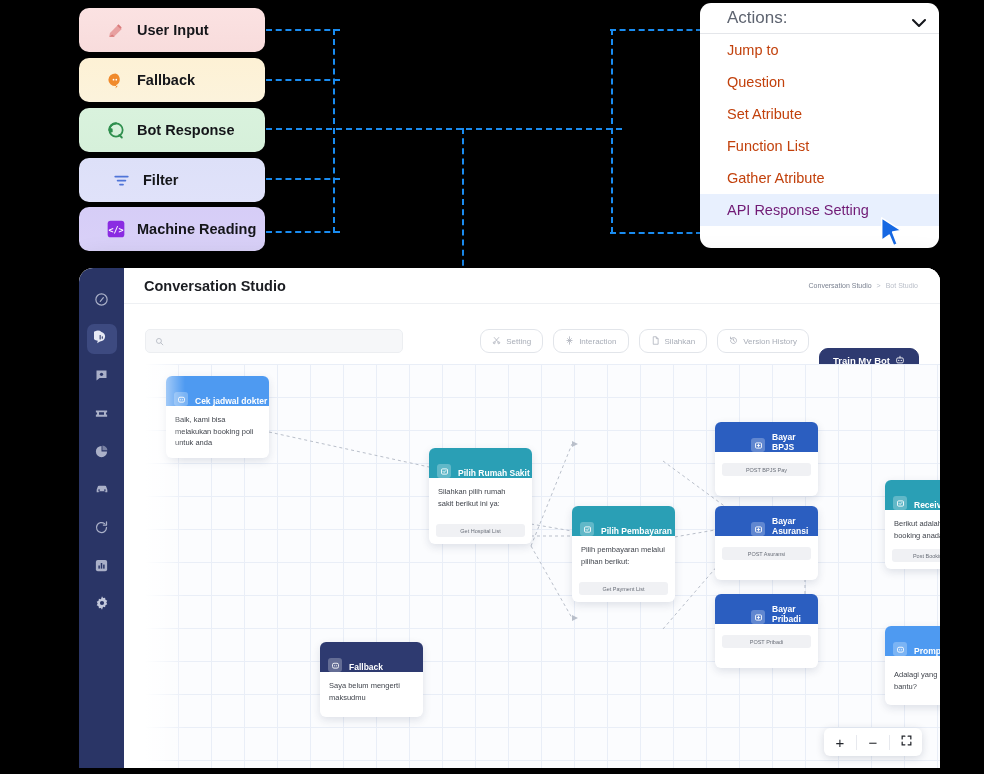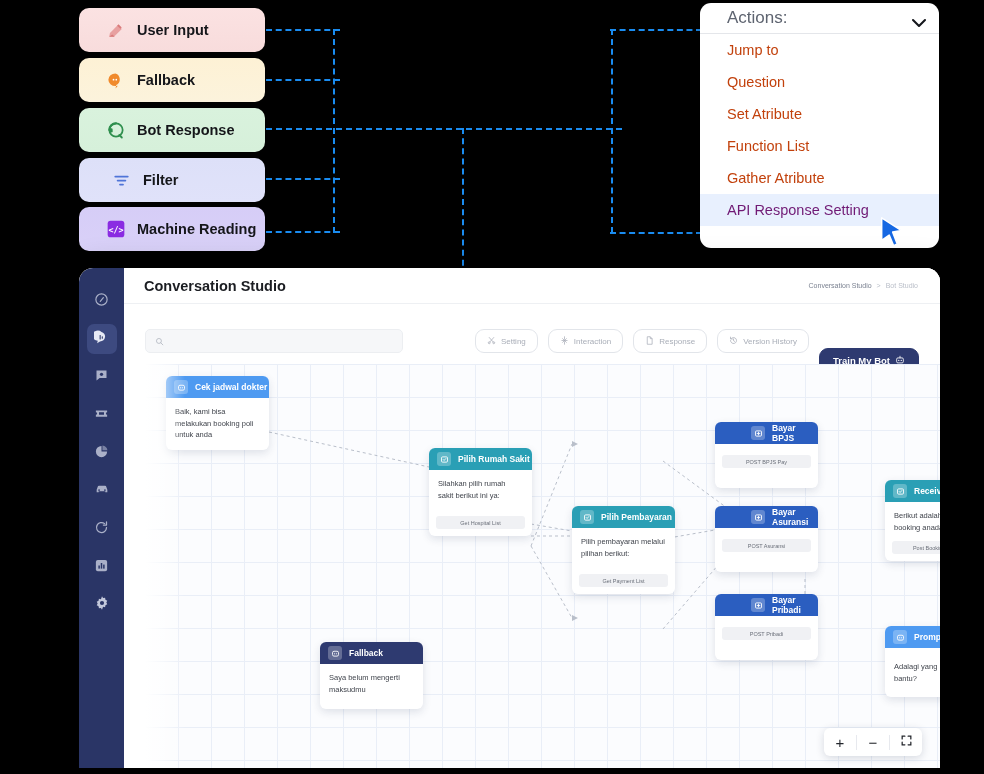--- a/index.html
+++ b/index.html
@@ -119,21 +119,21 @@
     background: linear-gradient(to right, #fff, rgba(255,255,255,0));
     pointer-events: none; z-index: 5;
   }
 
   .node {
     position: absolute; background: #fff; border-radius: 6px;
     box-shadow: 0 3px 9px rgba(25,40,80,.13);
     overflow: hidden;
   }
   .node-head {
-    height: 22px; display: flex; align-items: center; gap: 7px;
+    height: 30px; display: flex; align-items: flex-end; gap: 7px;
     padding-left: 8px; color: #fff; font-size: 8.5px; font-weight: bold;
   }
   .node-head .nico {
     width: 14px; height: 14px; border-radius: 3px;
     background: rgba(255,255,255,.26);
     display: flex; align-items: center; justify-content: center; flex: none;
   }
   .node-body { padding: 8px 9px 9px 9px; font-size: 7.5px; color: #41454d; line-height: 1.55; }
   .node-chip {
     margin: 6px 7px 7px 7px; height: 13px; background: #f0f1f4; border-radius: 3px;
@@ -376,21 +376,21 @@
           </span>
           <span>Interaction</span>
         </div>
         <div class="tbtn">
           <span>
             <svg width="9" height="9" viewBox="0 0 24 24">
                 <path d="M6 2h8l5 5v15H6z" fill="none" stroke="#a9aeb8" stroke-width="2" stroke-linejoin="round"></path>
                 <path d="M14 2v5h5" fill="none" stroke="#a9aeb8" stroke-width="2" stroke-linejoin="round"></path>
               </svg>
           </span>
-          <span>Response</span>
+          <span>Silahkan</span>
         </div>
         <div class="tbtn">
           <span>
             <svg width="9" height="9" viewBox="0 0 24 24">
                 <path d="M4 12a8 8 0 1 0 2.4-5.7" fill="none" stroke="#a9aeb8" stroke-width="2" stroke-linecap="round"></path>
                 <path d="M4 3v5h5" fill="none" stroke="#a9aeb8" stroke-width="2" stroke-linecap="round" stroke-linejoin="round"></path>
                 <path d="M12 8v4.5l3 1.8" fill="none" stroke="#a9aeb8" stroke-width="2" stroke-linecap="round"></path>
               </svg>
           </span>
           <span>Version History</span>

